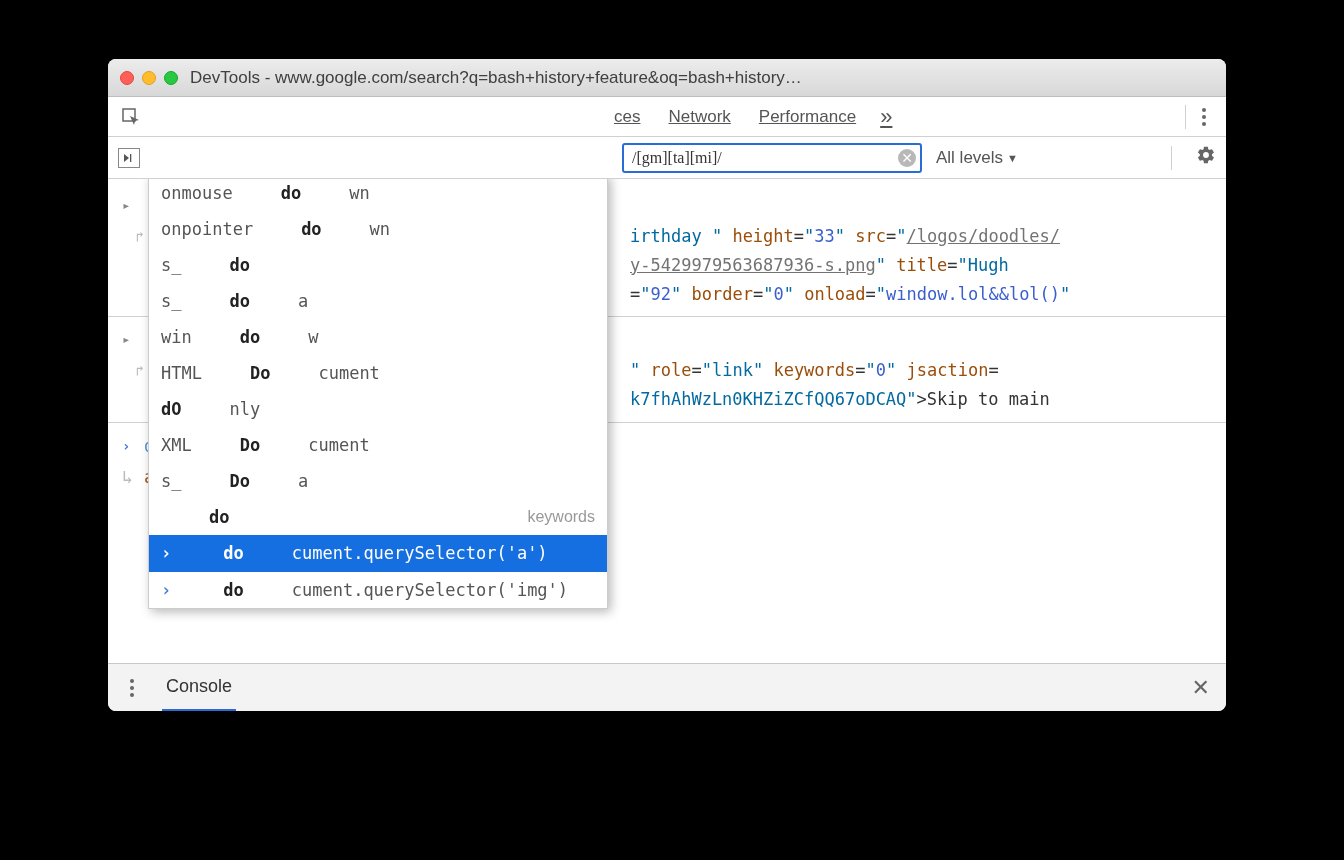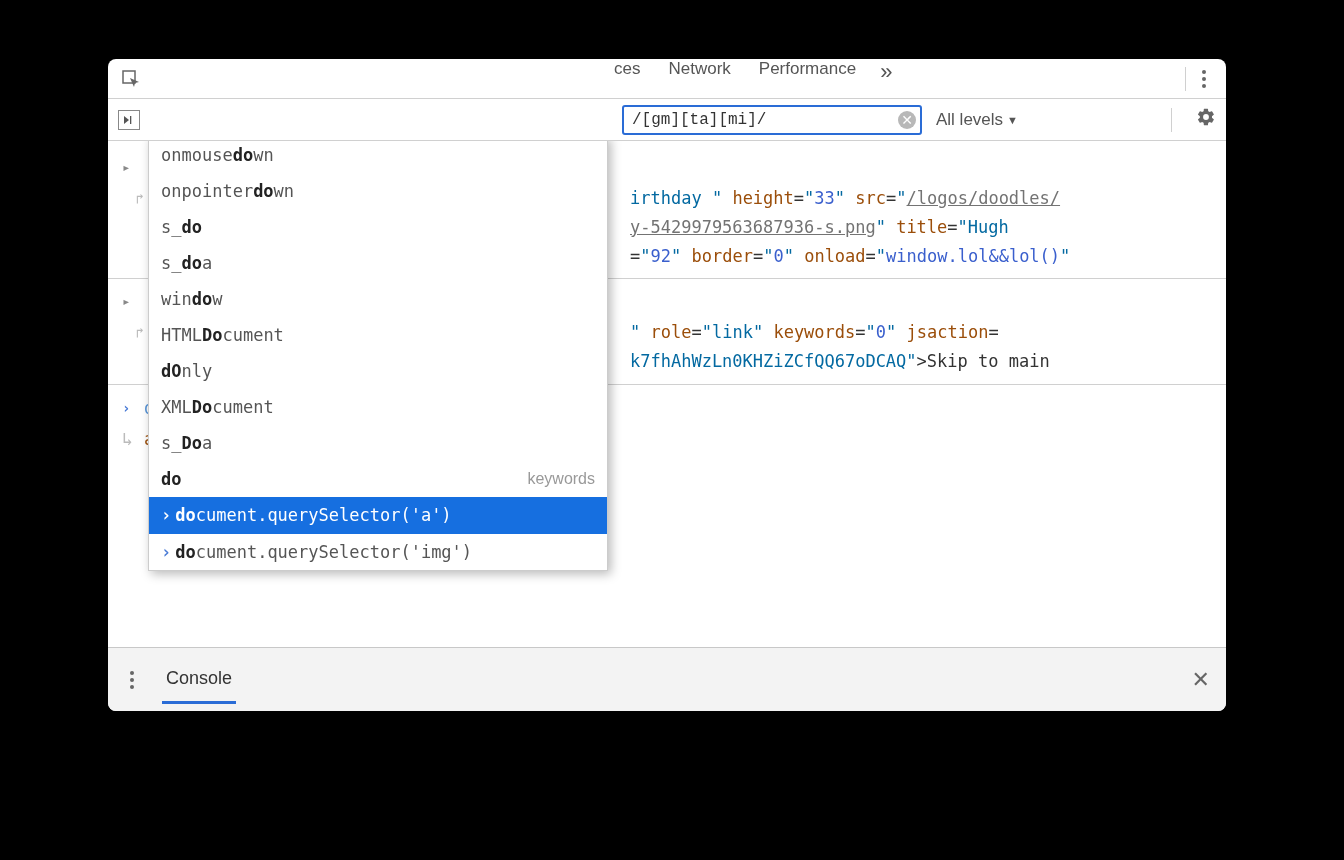--- a/index.html
+++ b/index.html
@@ -48,42 +48,42 @@
     align-items:center;
     padding: 0 10px;
     gap: 0;
     flex-shrink: 0;
     color:#555;
     font-size:17px;
     position: relative;
   }
   .tab-icon{ width:26px; display:flex; align-items:center; justify-content:center; color:#666;}
   .tab-filler{ flex:1;}
-  .tab{ padding: 0 14px; height:100%; display:flex; cursor:pointer;}
+  .tab{ padding: 0 14px; height:100%; display:flex; align-items:center; cursor:pointer;text-decoration:underline;}
   .tab-overflow{ font-size:22px; color:#555; padding:0 10px;}
   .tab-sep{ width:1px; height:24px; background:#d0d0d0; margin:0 6px;}
   .kebab{ width:24px; display:flex; flex-direction:column; align-items:center; gap:3px; cursor:pointer;}
   .kebab span{width:4px;height:4px;border-radius:50%;background:#666;}
   .filterbar{
     height:42px;
     border-bottom:1px solid #d0d0d0;
     display:flex;
     align-items:center;
     gap:14px;
     padding:0 10px;
     flex-shrink:0;
     font-size:17px;
   }
   .play-icon{ width:22px;height:20px; border:1px solid #888; display:flex; align-items:center; justify-content:center; font-size:11px; color:#555; cursor:pointer;}
   .filter-input{
     width:300px; height:30px;
     border:2px solid #2a6cd6;
     border-radius:3px;
     padding:0 28px 0 8px;
-    font-family: Liberation Mono, monospace;
+    font-family: Liberation Serif, serif;
     font-size:16px;
     color:#333;
     position:relative;
   }
   .filter-wrap{ position:relative; margin-left: 468px;}
   .filter-clear{
     position:absolute; right:6px; top:50%; transform:translateY(-50%);
     width:18px;height:18px;border-radius:50%;background:#b8b8b8;color:#fff;
     display:flex;align-items:center;justify-content:center;font-size:14px;cursor:pointer;
   }
@@ -140,30 +140,31 @@
     z-index:50;
     border:1px solid #ccc;
   }
   .ac-item{
     padding:4px 12px;
     display:flex;
     align-items:center;
     cursor:pointer;
     line-height:1.65;
     color:#555;
+    gap:48px;
   }
   .ac-item.sel{ background:#166fe0; color:#fff;}
   .ac-item .bold{ font-weight:bold; color:#222;}
   .ac-item.sel .bold{ color:#fff;}
   .ac-item .hist-chev{ margin-right:4px; font-weight:bold;}
   .ac-item .right-label{ margin-left:auto; color:#999; font-family: Liberation Sans, sans-serif; font-size:16px;}
   .divider-top{ height:1px; background:#d0d0d0; margin:6px 0;}
   
   .drawer{
-    height:64px;
+    height:48px;
     border-top:1px solid #c8c8c8;
     background:#f3f3f3;
     display:flex;
     align-items:center;
     padding:0 12px;
     flex-shrink:0;
     position:relative;
   }
   .drawer .kebab{ margin-right:18px;}
   .drawer-tab{
@@ -175,20 +176,28 @@
   .drawer-close{
     position:absolute; right:16px; top:50%; transform:translateY(-50%);
     font-size:22px; color:#666; cursor:pointer;
   }
 </style>
 </head>
 <body>
 
 <div class="window">
 
+  <div class="titlebar">
+    <div class="traffic">
+      <div class="dot red"></div>
+      <div class="dot yellow"></div>
+      <div class="dot green"></div>
+    </div>
+    <div class="title-text">DevTools - www.google.com/search?q=bash+history+feature&amp;oq=bash+history…</div>
+  </div>
 
   <div class="tabstrip">
     <div class="tab-icon">
       <svg width="20" height="20" viewBox="0 0 20 20">
           <rect x="2" y="2" width="12" height="12" fill="none" stroke="#666" stroke-width="1.5"></rect>
           <path d="M9 9 L18 13 L14 14 L13 18 Z" fill="#666"></path>
         </svg>
     </div>
     <div class="tab" style="padding-left:470px">
         <span>ces</span>

